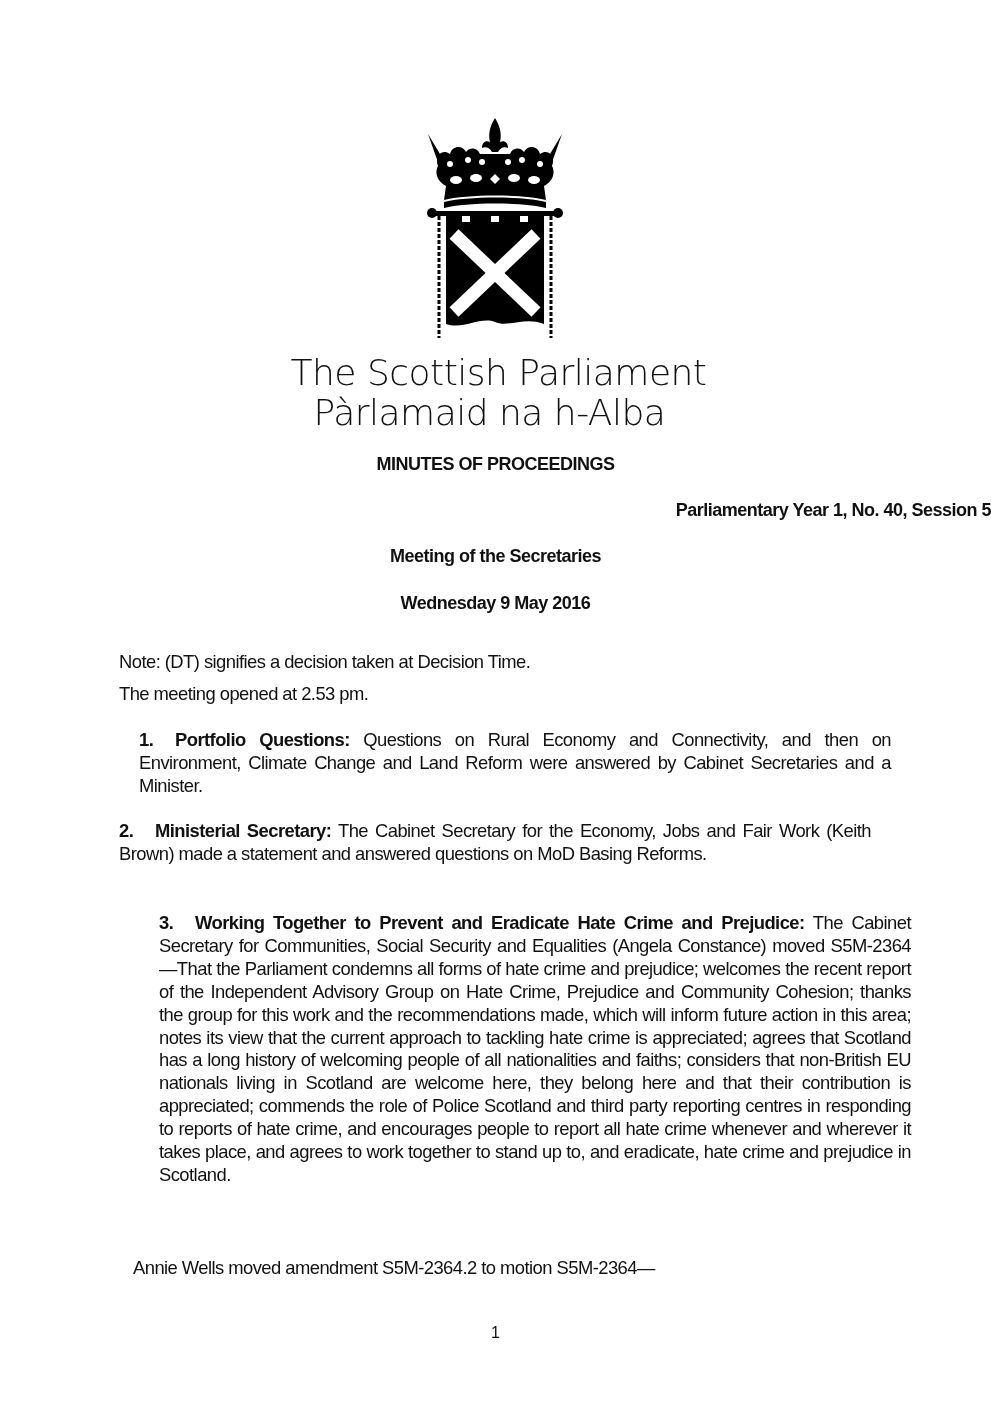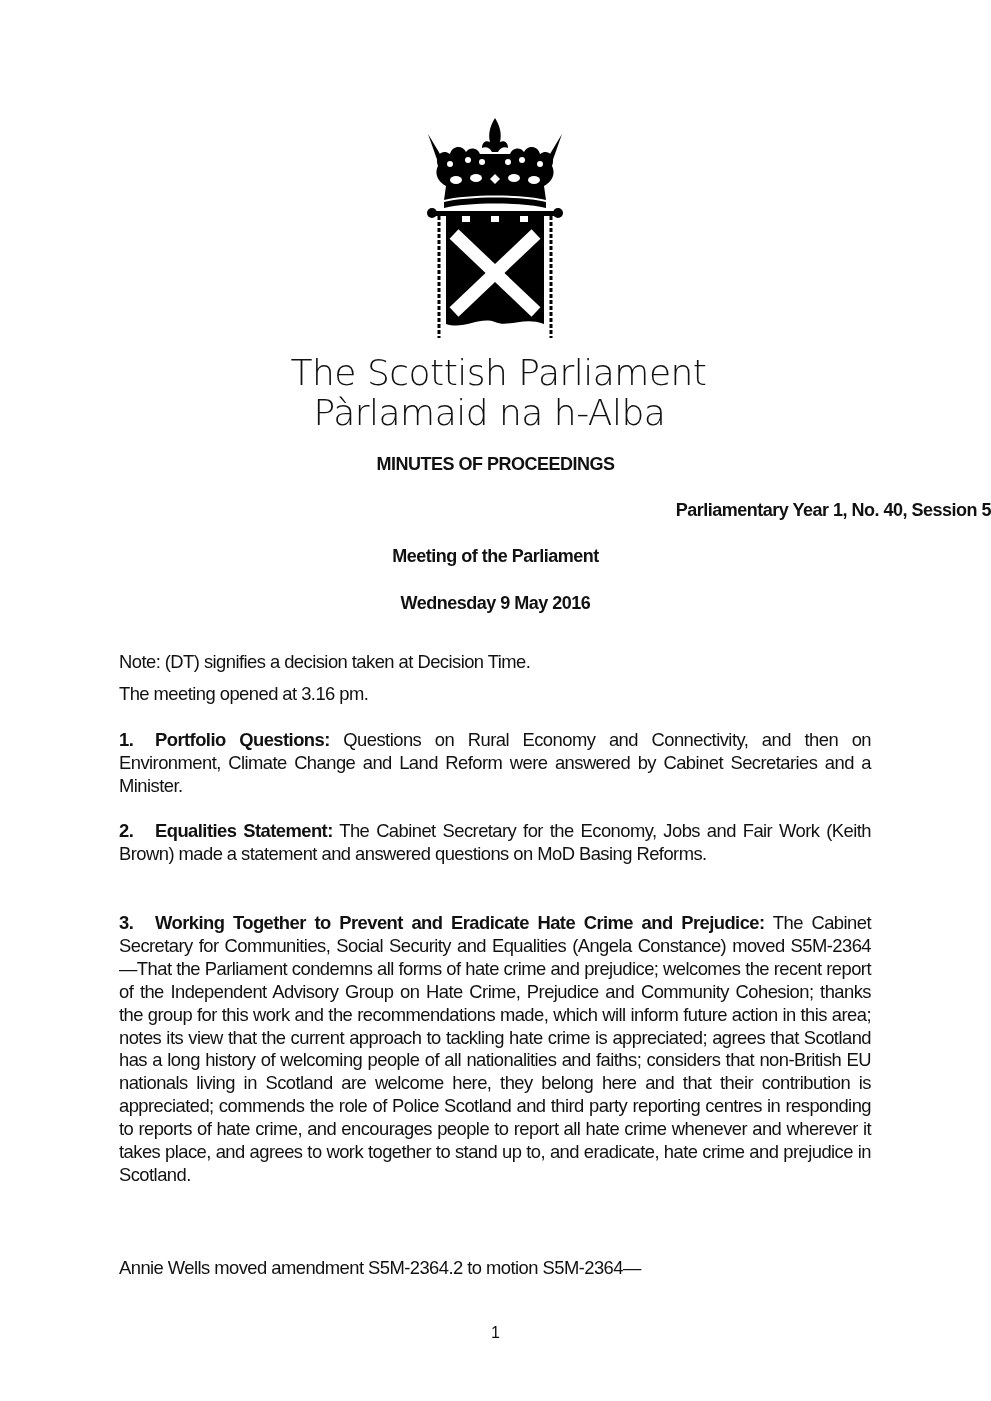--- a/index.html
+++ b/index.html
@@ -66,33 +66,33 @@
     <line x1="30" y1="118" x2="112" y2="196"></line>
     <line x1="112" y1="118" x2="30" y2="196"></line>
   </g>
 </svg>
 
 <div class="brand brand1">The Scottish Parliament</div>
 <div class="brand brand2">Pàrlamaid na h-Alba</div>
 
 <div class="hdr" style="top:453px;">MINUTES OF PROCEEDINGS</div>
 <div class="hdr" style="top:499px;text-align:right;">Parliamentary Year 1, No. 40, Session 5</div>
-<div class="hdr" style="top:545px;">Meeting of the Parliament</div>
+<div class="hdr" style="top:545px;">Meeting of the Secretaries</div>
 <div class="hdr" style="top:592px;">Wednesday 9 May 2016</div>
 
 <div class="para" style="top:651px;">Note: (DT) signifies a decision taken at Decision Time.</div>
-<div class="para" style="top:683px;">The meeting opened at 3.16 pm.</div>
+<div class="para" style="top:683px;">The meeting opened at 2.53 pm.</div>
 
-<div class="para" style="top:729px;">
+<div class="para" style="top:729px;margin-left:20px;">
   <span class="num">1.</span><b>Portfolio Questions:</b><span> Questions on Rural Economy and Connectivity, and then on Environment, Climate Change and Land Reform were answered by Cabinet Secretaries and a Minister.</span>
 </div>
 
 <div class="para" style="top:820px;">
-  <span class="num">2.</span><b>Equalities Statement:</b><span> The Cabinet Secretary for the Economy, Jobs and Fair Work (Keith Brown) made a statement and answered questions on MoD Basing Reforms.</span>
+  <span class="num">2.</span><b>Ministerial Secretary:</b><span> The Cabinet Secretary for the Economy, Jobs and Fair Work (Keith Brown) made a statement and answered questions on MoD Basing Reforms.</span>
 </div>
 
-<div class="para" style="top:912px;">
+<div class="para" style="top:912px;margin-left:40px;">
   <span class="num">3.</span><b>Working Together to Prevent and Eradicate Hate Crime and Prejudice:</b><span> The Cabinet Secretary for Communities, Social Security and Equalities (Angela Constance) moved S5M-2364—That the Parliament condemns all forms of hate crime and prejudice; welcomes the recent report of the Independent Advisory Group on Hate Crime, Prejudice and Community Cohesion; thanks the group for this work and the recommendations made, which will inform future action in this area; notes its view that the current approach to tackling hate crime is appreciated; agrees that Scotland has a long history of welcoming people of all nationalities and faiths; considers that non-British EU nationals living in Scotland are welcome here, they belong here and that their contribution is appreciated; commends the role of Police Scotland and third party reporting centres in responding to reports of hate crime, and encourages people to report all hate crime whenever and wherever it takes place, and agrees to work together to stand up to, and eradicate, hate crime and prejudice in Scotland.</span>
 </div>
 
-<div class="para" style="top:1257px;">Annie Wells moved amendment S5M-2364.2 to motion S5M-2364—</div>
+<div class="para" style="top:1257px;margin-left:14px;">Annie Wells moved amendment S5M-2364.2 to motion S5M-2364—</div>
 
 <div class="pageno">1</div>
 
 </body></html>

